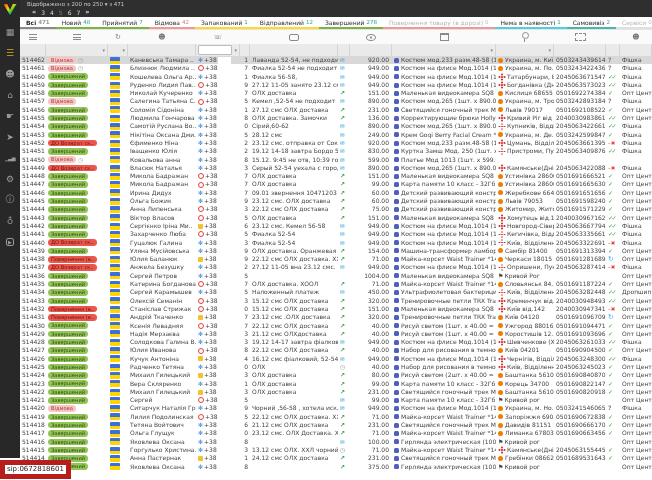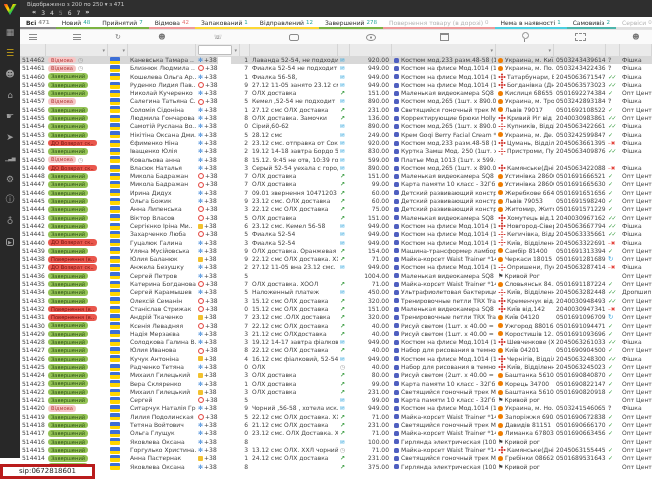--- a/index.html
+++ b/index.html
@@ -77,22 +77,22 @@
     box-shadow:0 -2.5px 0 #d2362e,0 2.5px 0 #d2362e,-2.5px 0 0 #d2362e,2.5px 0 0 #d2362e;}
   .del-pick{color:#3a3a3a;font-size:6px;margin-right:1px;}
   .c-track{color:#555;font-size:5.3px;}
   .ts-ok{color:#3d9e44;font-weight:bold;font-size:6px;}
   .ts-ok2{color:#3d9e44;font-weight:bold;font-size:6px;letter-spacing:-1.5px;}
   .ts-fail{color:#e3403a;font-size:5.5px;}
   .ts-q{color:#858585;font-weight:bold;font-size:6px;}
   .ts-r{color:#35a3dd;font-size:6.5px;}
   .c-src{color:#555;}
   
-  .sip{position:absolute;left:0;bottom:1px;z-index:5;background:#fff;border:3px solid #b91c1c;
-    font-size:7px;color:#222;line-height:9px;height:9px;padding:0 16px;}
+  .sip{position:absolute;left:0;bottom:1px;z-index:5;background:#fff;border:5px solid #b91c1c;
+    font-size:7px;color:#222;line-height:9px;height:9px;padding:0 2px;}
 </style>
 </head>
 <body>
 
 <div class="app">
   <div class="sidebar" id="sidebar">
       <div class="logo"></div>
       <div class="sb-item">
         <span>▦</span>
       </div>

